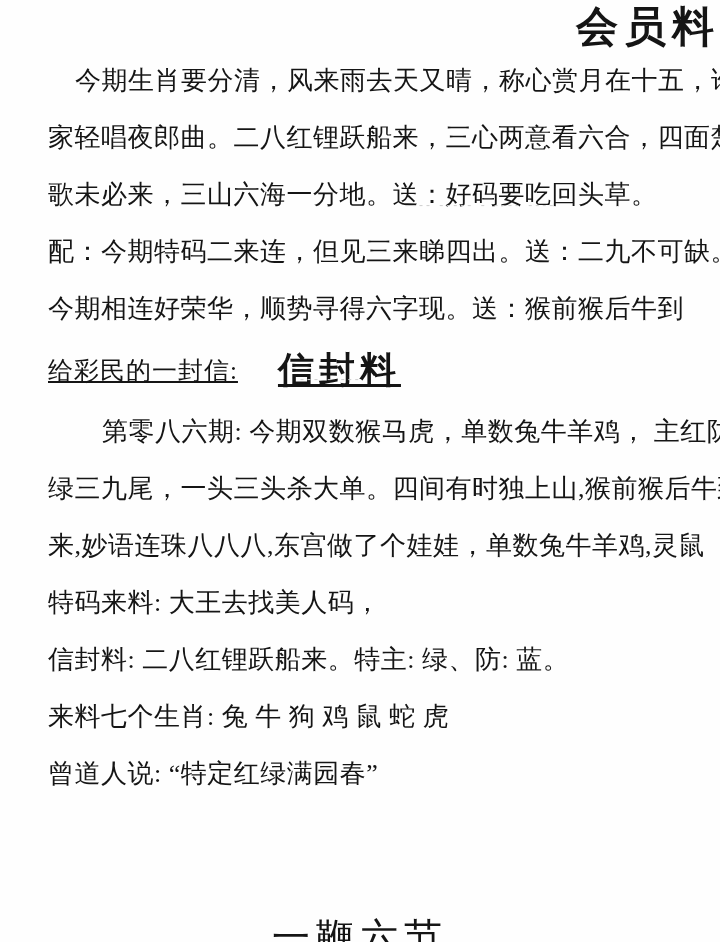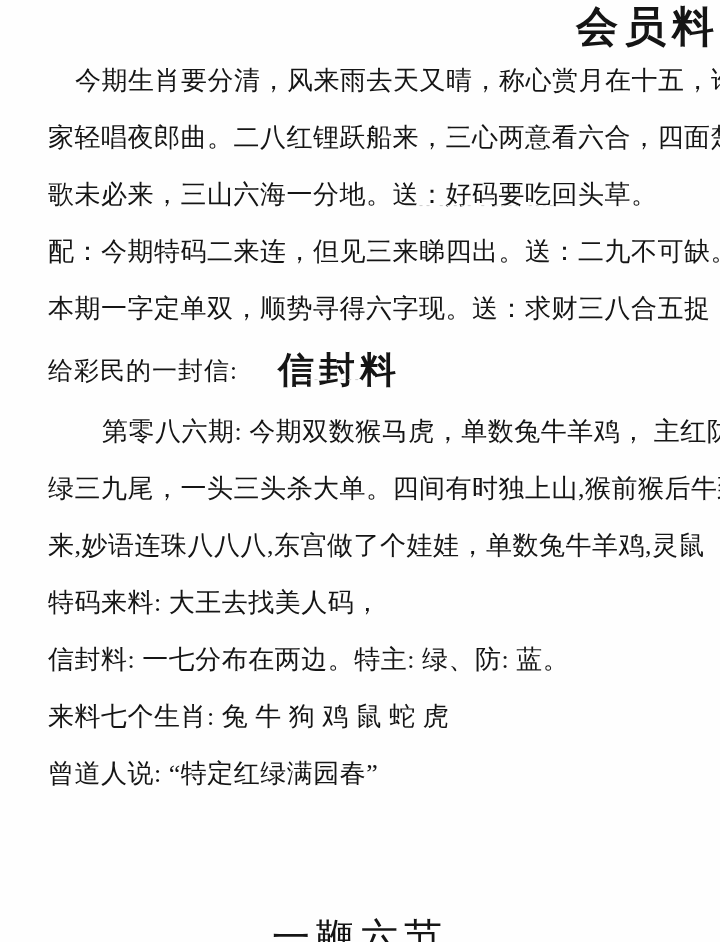--- a/index.html
+++ b/index.html
@@ -35,20 +35,21 @@
     letter-spacing: 0.5px;
   }
   .indent-1 { text-indent: 27px; }
   .indent-2 { text-indent: 54px; }
   .letter-row {
     height: 66px;
     margin-left: 48px;
     display: flex;
     align-items: center;
     white-space: nowrap;
+    text-decoration: underline;
   }
   .letter-intro {
     font-size: 25px;
     letter-spacing: 1px;
   }
   .letter-heading {
     font-size: 36px;
     font-weight: 700;
     margin-left: 40px;
     letter-spacing: 5px;
@@ -91,32 +92,32 @@
 <body>
 
 <div class="page">
 
   <div class="doc-title">会员料</div>
 
   <div class="text-line indent-1">今期生肖要分清，风来雨去天又晴，称心赏月在十五，谁</div>
   <div class="text-line">家轻唱夜郎曲。二八红锂跃船来，三心两意看六合，四面楚</div>
   <div class="text-line">歌未必来，三山六海一分地。送：好码要吃回头草。</div>
   <div class="text-line">配：今期特码二来连，但见三来睇四出。送：二九不可缺。</div>
-  <div class="text-line">本期一字定单双，顺势寻得六字现。送：求财三八合五捉</div>
+  <div class="text-line">今期相连好荣华，顺势寻得六字现。送：猴前猴后牛到</div>
 
   <div class="letter-row">
     <span class="letter-intro">给彩民的一封信:</span>
     <span class="letter-heading">信封料</span>
   </div>
 
   <div class="text-line indent-2">第零八六期: 今期双数猴马虎，单数兔牛羊鸡， 主红防</div>
   <div class="text-line">绿三九尾，一头三头杀大单。四间有时独上山,猴前猴后牛到</div>
   <div class="text-line">来,妙语连珠八八八,东宫做了个娃娃，单数兔牛羊鸡,灵鼠</div>
   <div class="text-line">特码来料: 大王去找美人码，</div>
-  <div class="text-line">信封料: 一七分布在两边。特主: 绿、防: 蓝。</div>
+  <div class="text-line">信封料: 二八红锂跃船来。特主: 绿、防: 蓝。</div>
   <div class="text-line">来料七个生肖: 兔 牛 狗  鸡 鼠 蛇 虎</div>
   <div class="text-line">曾道人说: “特定红绿满园春”</div>
 
   <div id="faded-1" class="faded-marks">‐‐‐‐   ‐‐‐‐‐ ‐  ‐‐‐‐        ‐‐‐‐</div>
   <div id="faded-2" class="faded-marks">‐‐‐ ‐ ‐‐‐</div>
 
   <div class="footer-phrase">一鞭六节</div>
 
 
 </div>

